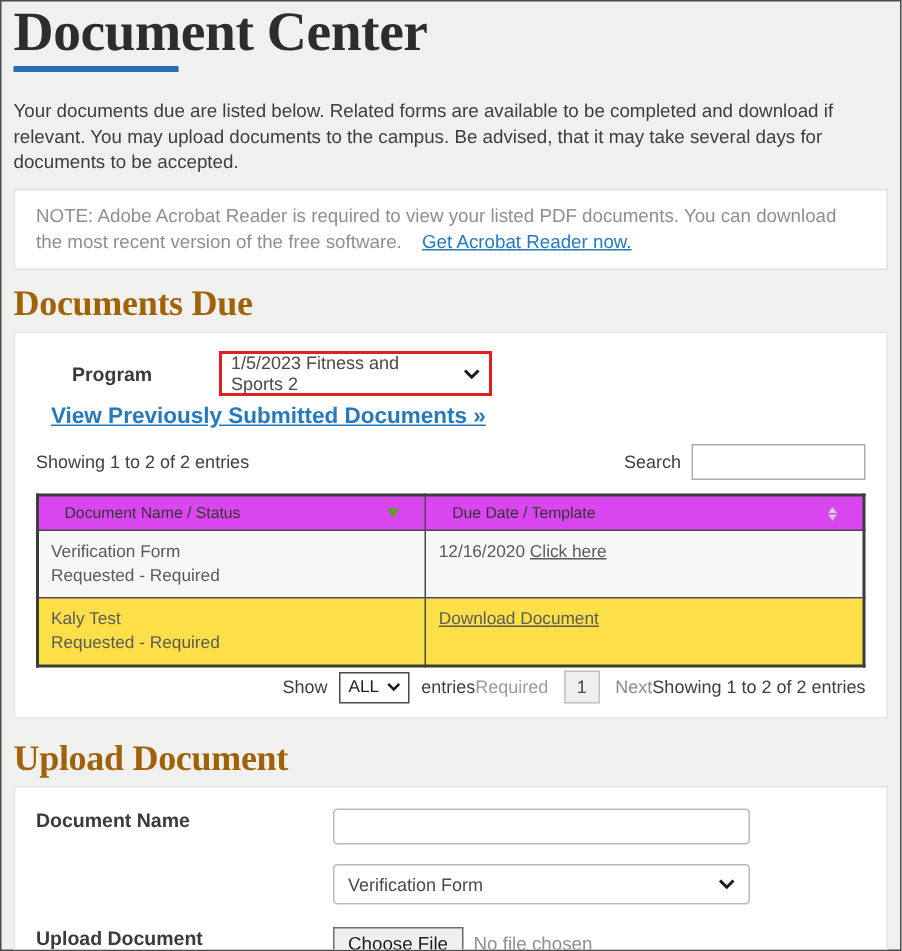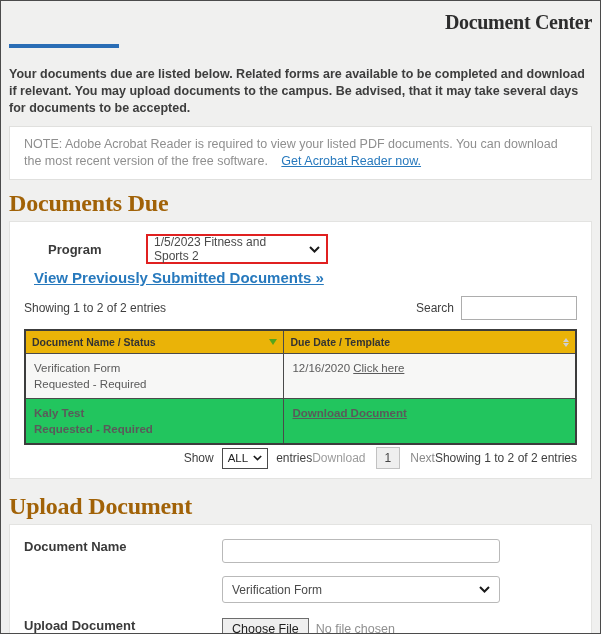--- a/index.html
+++ b/index.html
@@ -11,39 +11,38 @@
     overflow:hidden;
     font-family:"Liberation Sans", sans-serif;
     color:#3f3f3f;
   }
   .page { padding:0 8px; }
 
   
   .h1 {
     font-family:"Liberation Serif","DejaVu Serif",serif;
     font-weight:700;
-    font-size:20px;
+    font-size:37px;
     line-height:36px;
     color:#2d2d2d;
     margin-top:3px;
     letter-spacing:-0.3px;
-    text-align:right;
   }
   .accent-bar { width:110px; height:4px; background:#2a6db5; margin-top:4px; }
   .h2 {
     font-family:"Liberation Serif","DejaVu Serif",serif;
     font-weight:700;
     font-size:24px;
     line-height:28px;
     color:#a16207;
     letter-spacing:-0.2px;
   }
 
   
-  .intro { margin-top:18px; font-size:12.5px; line-height:17px; font-weight:700; color:#3d3d3d; }
+  .intro { margin-top:18px; font-size:12.5px; line-height:17px; font-weight:400; color:#3d3d3d; }
   .note-box {
     margin-top:9px;
     background:#ffffff;
     border:1px solid #e0e0de;
     padding:9px 14px;
     font-size:12.5px;
     line-height:17px;
     color:#8f8f8f;
   }
   .link { color:#2779bd; text-decoration:underline; cursor:pointer;margin-left:10px; }
@@ -80,32 +79,32 @@
   .search-input { width:116px; height:24px; border:1px solid #adadad; background:#fff; font-size:12px; padding:0 5px; }
 
   
   table.docs {
     width:100%; margin-top:9px;
     border-collapse:collapse;
     border:2px solid #3c3c3c;
   }
   table.docs th, table.docs td { border:1px solid #4a4a4a; }
   table.docs th {
-    font-size:10.5px; font-weight:700; color:#333;
-    text-align:left; padding:5px 6px; height:22px; background:#eab308;
+    font-size:10.5px; font-weight:400; color:#333;
+    text-align:left; padding:5px 17px; height:22px; background:#d946ef;
   }
   th .th-inner { display:flex; justify-content:space-between; align-items:center; }
   .sort-desc { width:0; height:0; border-left:4px solid transparent; border-right:4px solid transparent; border-top:6px solid #55a51c; }
   .sort-both { display:flex; flex-direction:column; gap:1px; }
   .sort-both i { display:block; width:0; height:0; border-left:3.5px solid transparent; border-right:3.5px solid transparent; }
   .sort-both .up  { border-bottom:4px solid #cfcfcf; }
   .sort-both .dn  { border-top:4px solid #cfcfcf; }
   table.docs td { font-size:11.5px; color:#5a5a5a; padding:6px 8px; vertical-align:top; height:38px; line-height:16px; }
   tr.odd td { background:#f7f7f6; }
-  tr.even td { background:#22c55e;font-weight:bold; }
+  tr.even td { background:#fde047; }
   .col-name { width:47%; }
   .cell-link { color:#5a5a5a; text-decoration:underline; cursor:pointer; }
 
   
   .bottom-controls { display:flex; justify-content:flex-end; align-items:center; margin-top:1px; height:24px; }
   .show-wrap { display:flex; align-items:center; font-size:12px; color:#3f3f3f; }
   .show-select {
     display:flex; align-items:center; border:1px solid #4a4a4a; background:#fff;
     height:21px; padding:0 5px; margin:0 8px; font-size:11.5px; color:#222; cursor:pointer;
   }
@@ -230,21 +229,21 @@
         <span>Show</span>
         <span class="show-select">
           <span>ALL</span>
           <svg class="chev" viewBox="0 0 11 7">
               <polyline points="1,1 5.5,5.5 10,1"></polyline>
             </svg>
         </span>
         <span>entries</span>
       </span>
       <span class="pager">
-        <span class="prev">Download</span>
+        <span class="prev">Required</span>
         <span class="page-num">1</span>
         <span class="next">Next</span>
       </span>
       <span class="showing">Showing 1 to 2 of 2 entries</span>
     </div>
 
   </div>
 
   <div class="h2 h2-upload">Upload Document</div>
 

